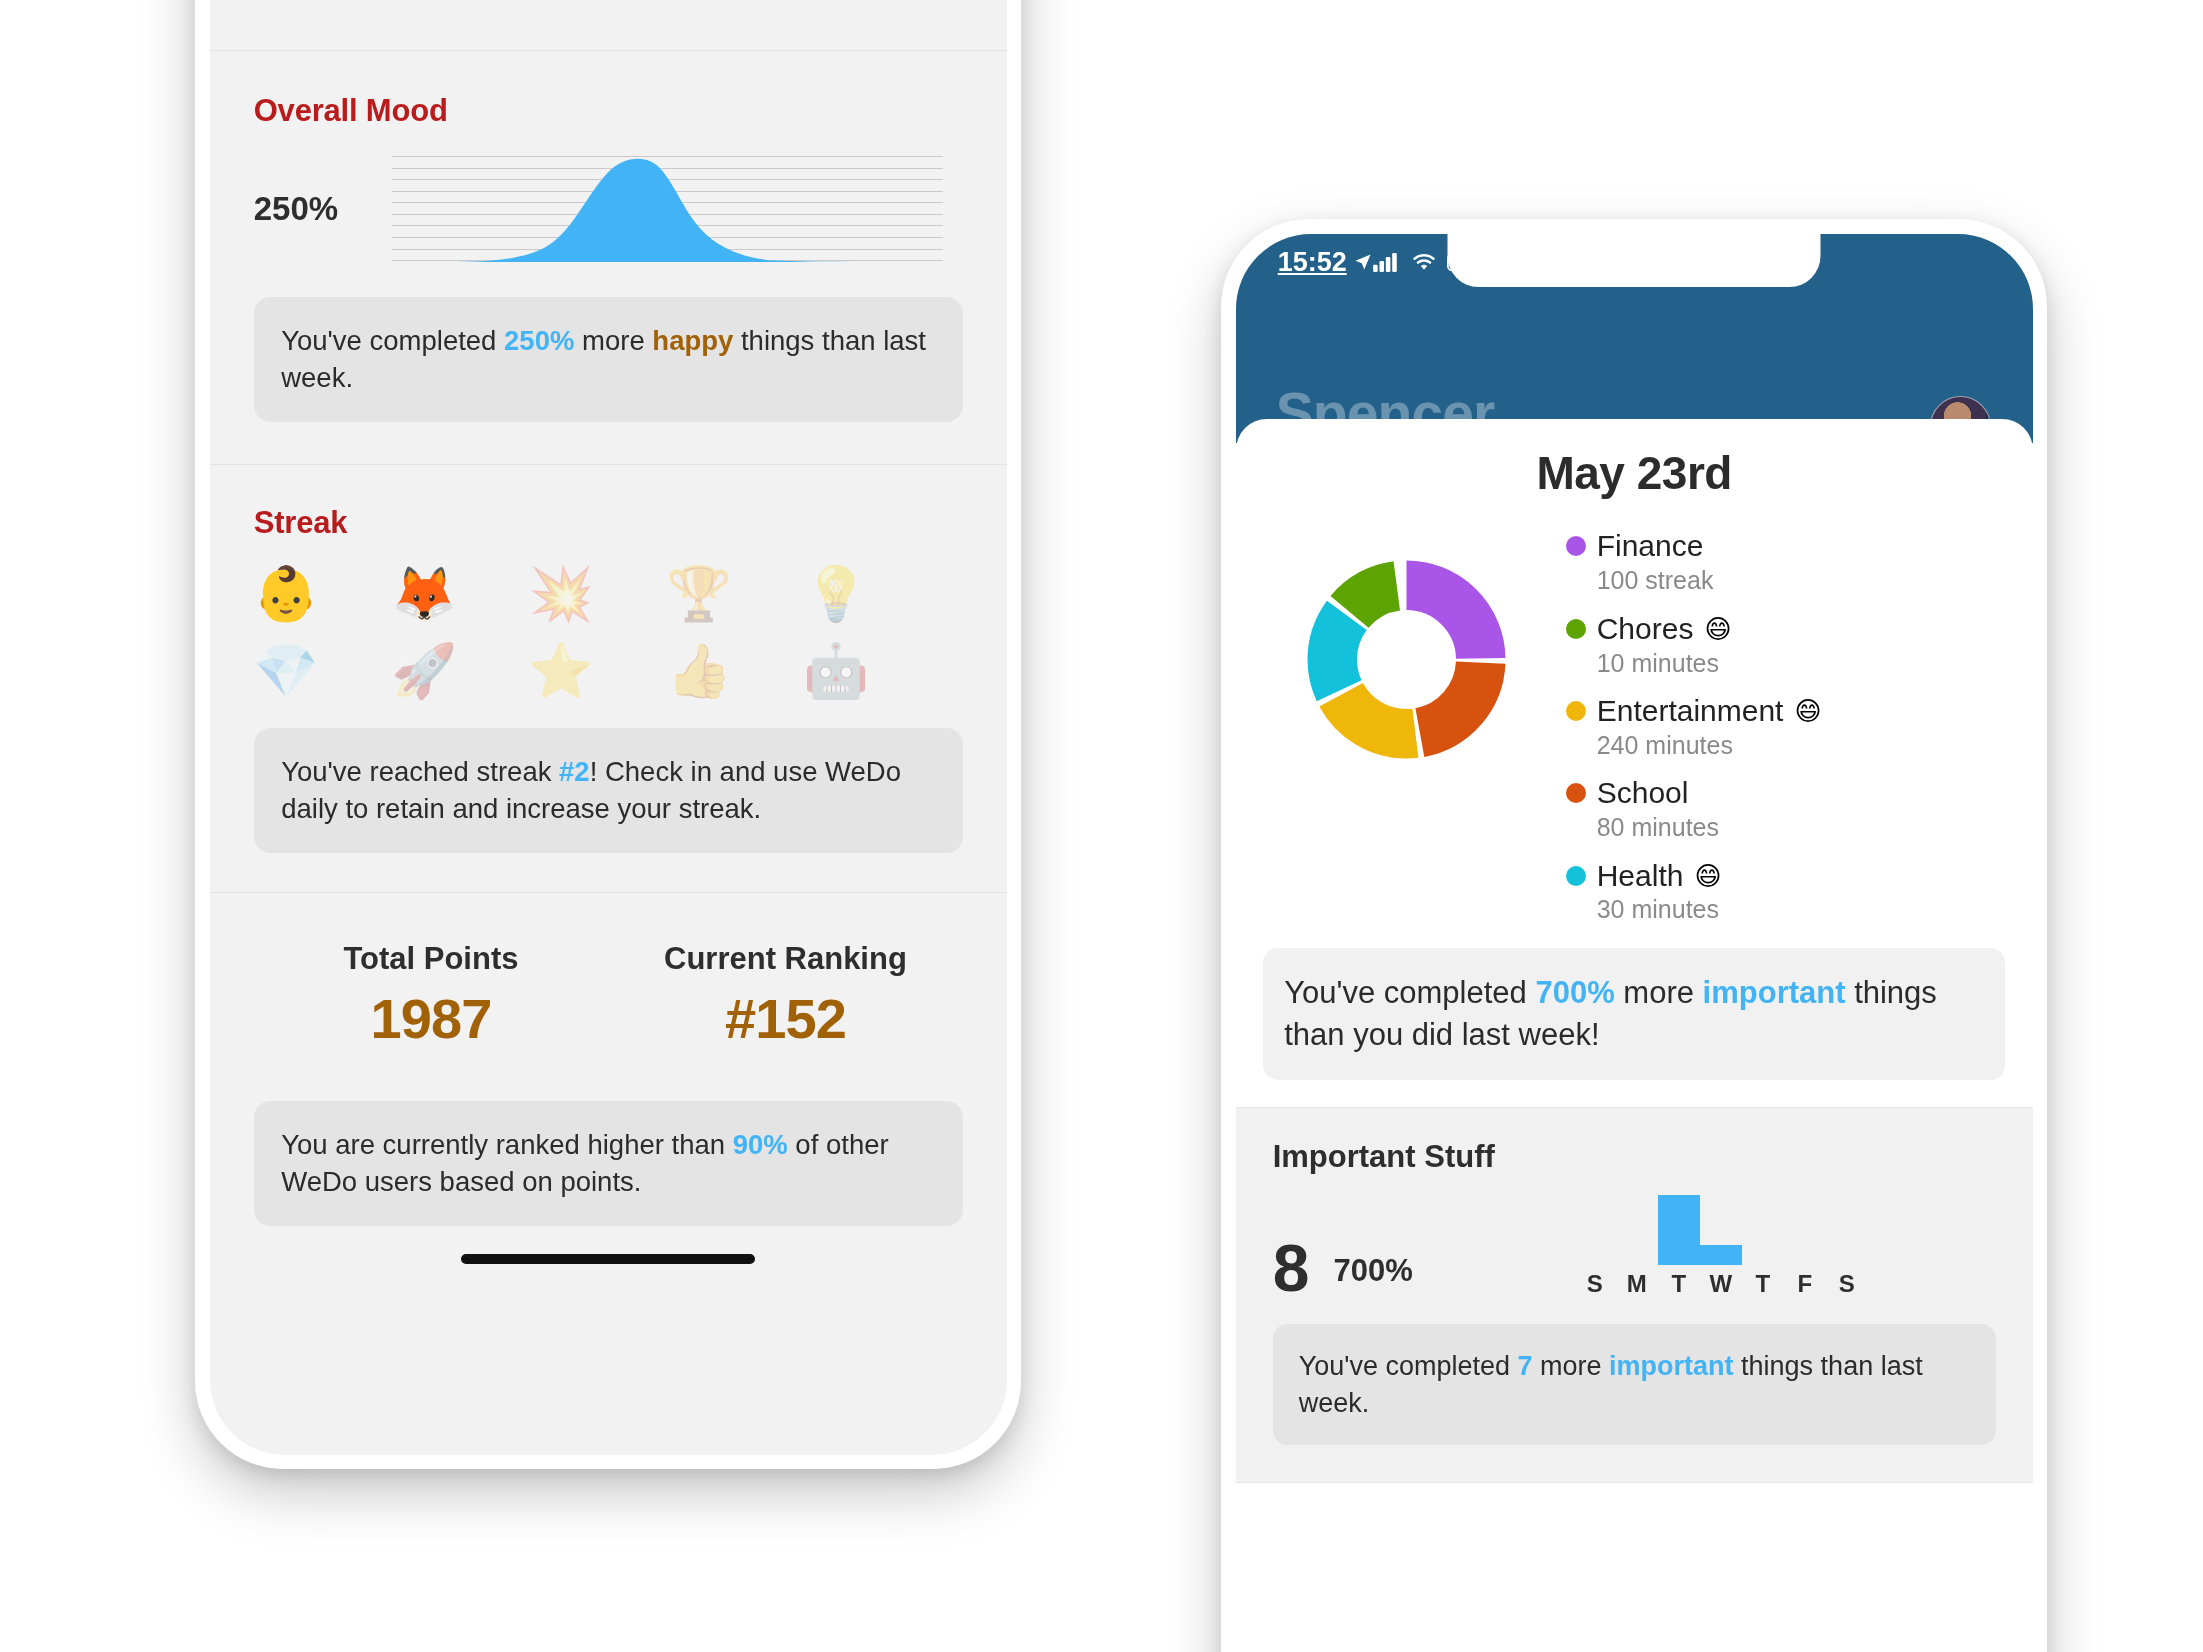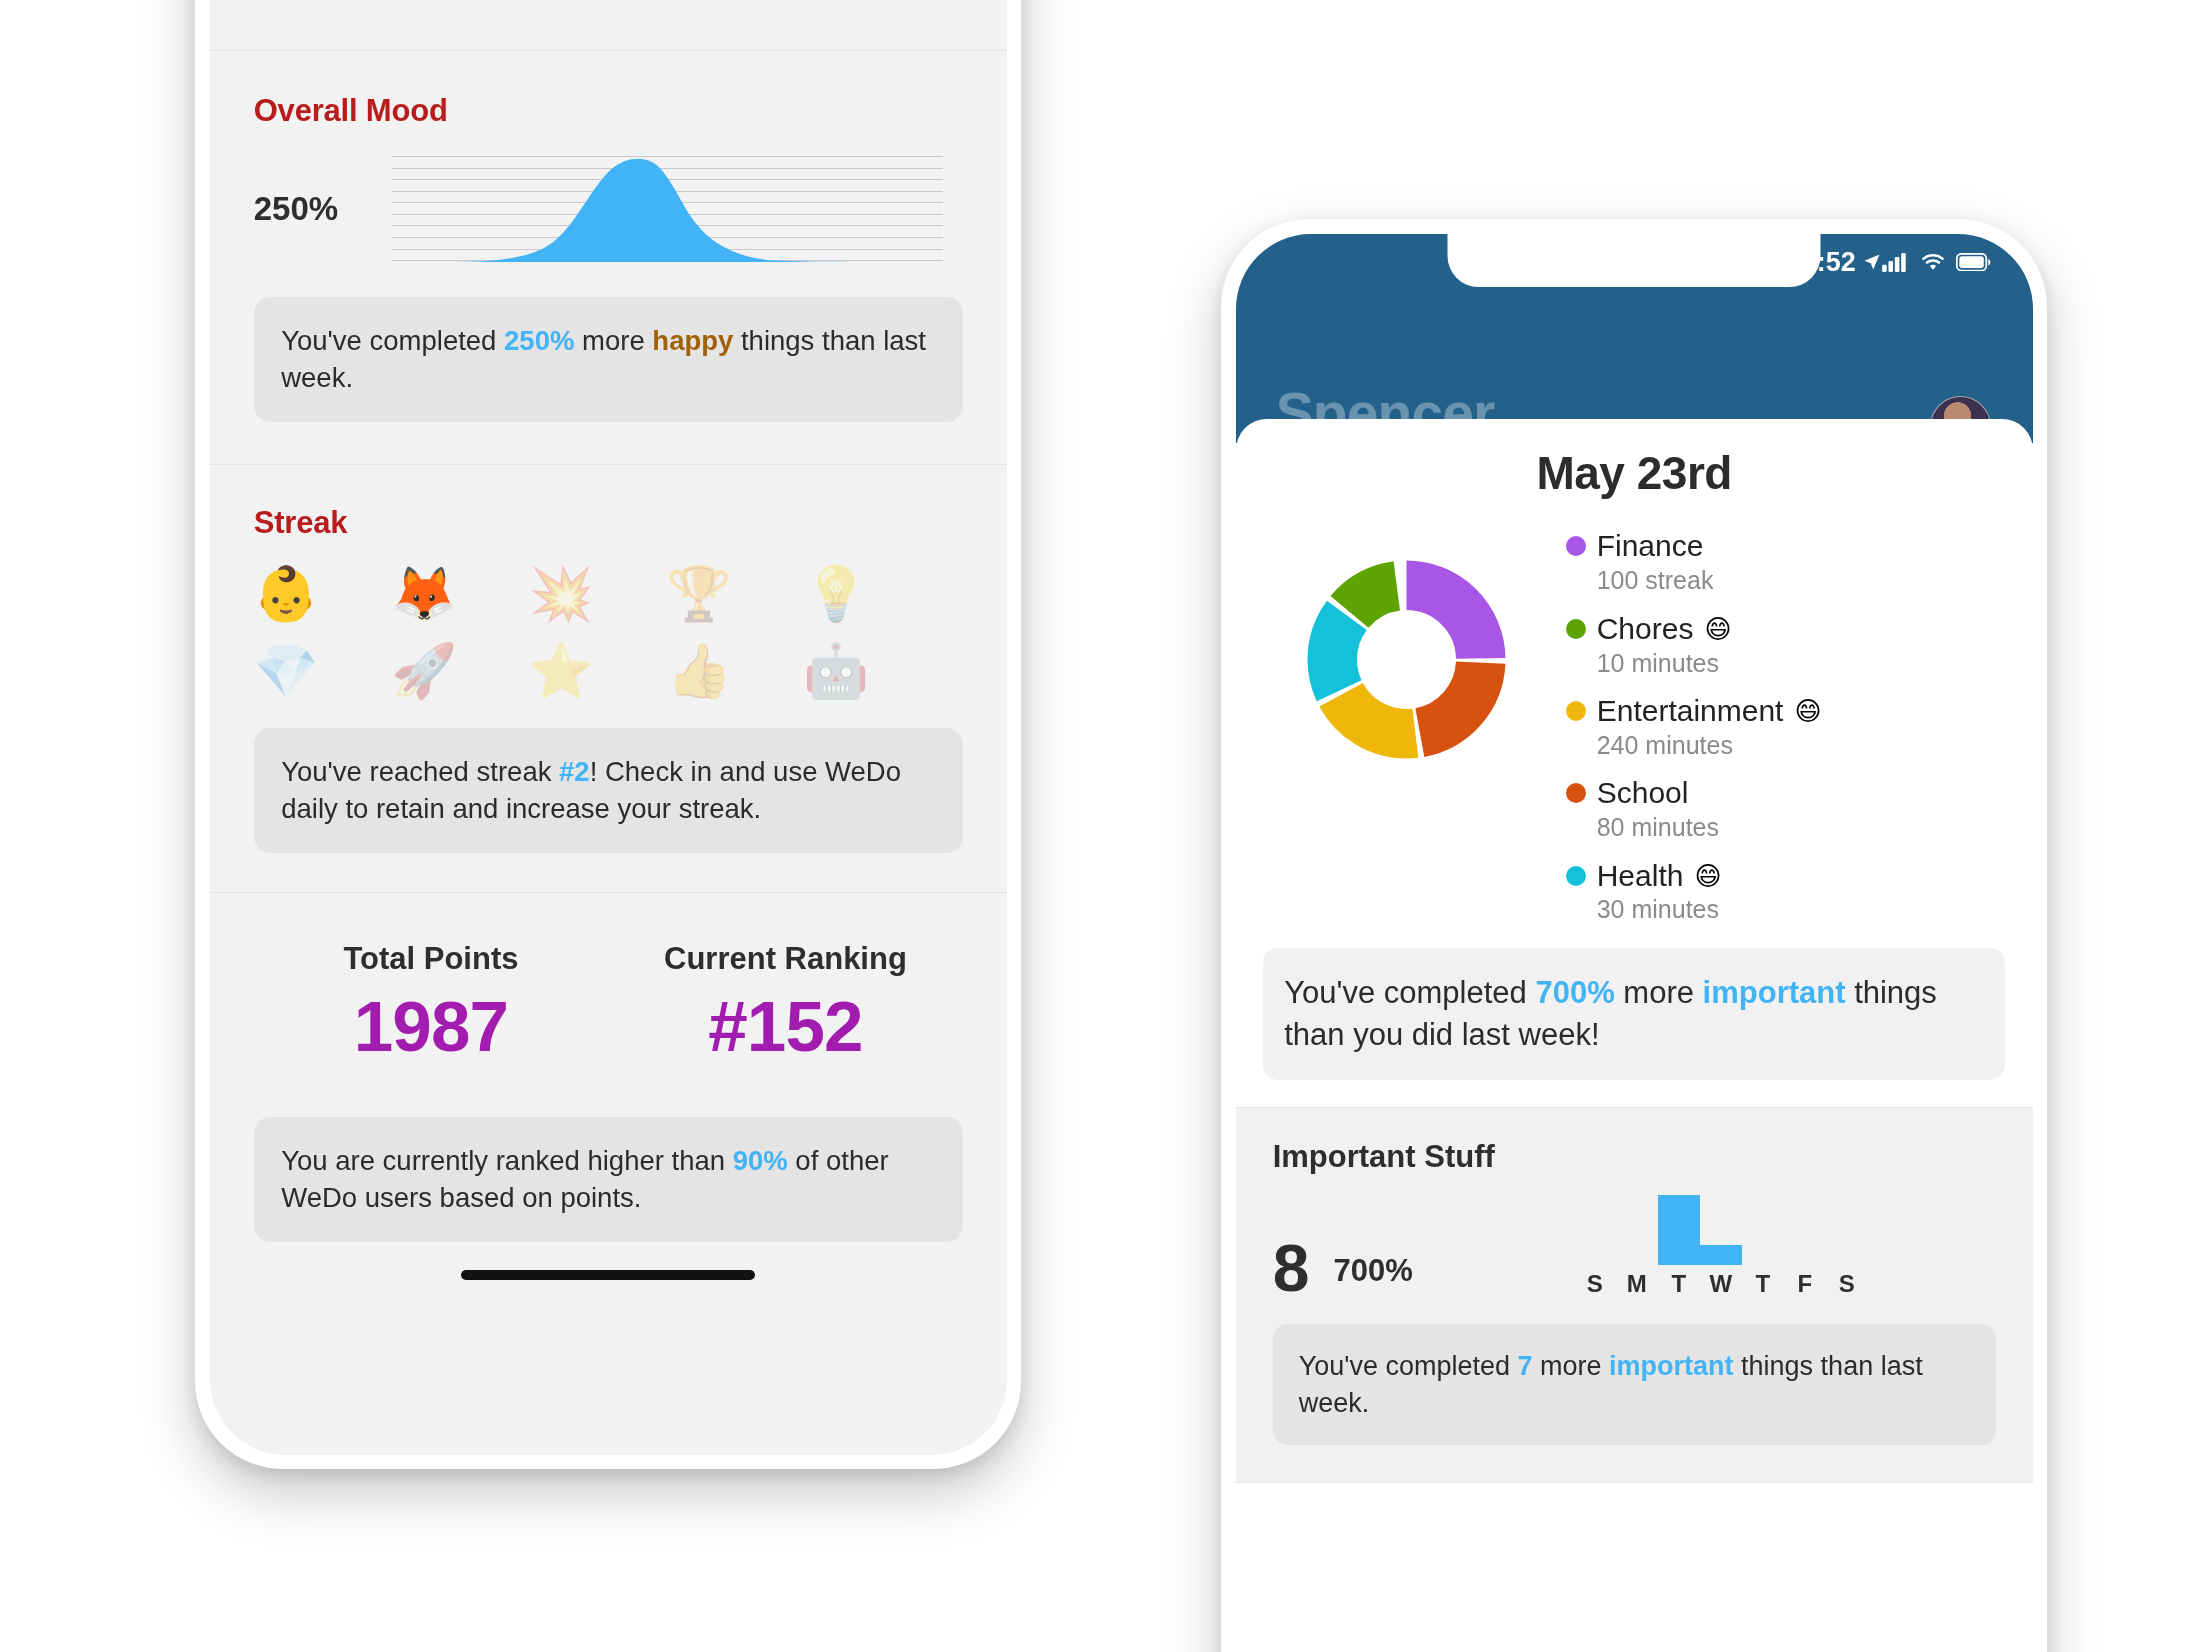--- a/index.html
+++ b/index.html
@@ -68,21 +68,21 @@
     font-size: 53px; line-height: 1;
     text-align:left;
     font-family:"DejaVu Sans","Liberation Sans",sans-serif;
   }
   .emoji.dim { opacity: 0.28; }
 
   
   .pts-row { display:flex; margin-top: 11px; }
   .pts-col { flex:1; text-align:center; }
   .pts-label { font-size:31px; font-weight:700; color:#2e2e2e; }
-  .pts-value { font-size:71px; font-weight:700; color:#a21caf; margin-top:9.2px; letter-spacing:-0.9px;}
+  .pts-value { font-size:56px; font-weight:700; color:#a16207; margin-top:9.2px; letter-spacing:-0.9px;}
 
   .home-ind {
     width: 294px; height: 10px; background:#111;
     border-radius: 5.5px; margin: 27.5px auto 0 auto;
   }
 
   
   #phone-right {
     position: absolute; left: 1221px; top: 219px;
     width: 826px; height: 1543px;
@@ -100,22 +100,22 @@
     position:relative; width:797px; height:209px;
     background: var(--teal, #23618a);
   }
   .notch {
     position:absolute; left:50%; transform:translateX(-50%);
     top:-3.7px; width: 373px; height: 57px;
     background:#ffffff; border-radius: 0 0 31px 31px;
   }
   .statusbar {
     position:absolute; top:0; left:0; right:0; height:57px;
-    display:flex; align-items:center; justify-content:flex-end;
-    padding: 0 42px; color:#fff;
+    display:flex; align-items:center; justify-content:flex-start;
+    padding: 0 42px; color:#fff;text-decoration:underline;
   }
   .sb-time { font-size:27px; font-weight:700; display:flex; align-items:center; gap:6.4px; }
   .sb-right { display:flex; align-items:center; gap:10px; }
 
   .r-name {
     position:absolute; left:40px; bottom:-3.7px;
     font-size: 57px; font-weight:700;
     color: rgba(255,255,255,0.32);
     letter-spacing:-0.9px;
   }

